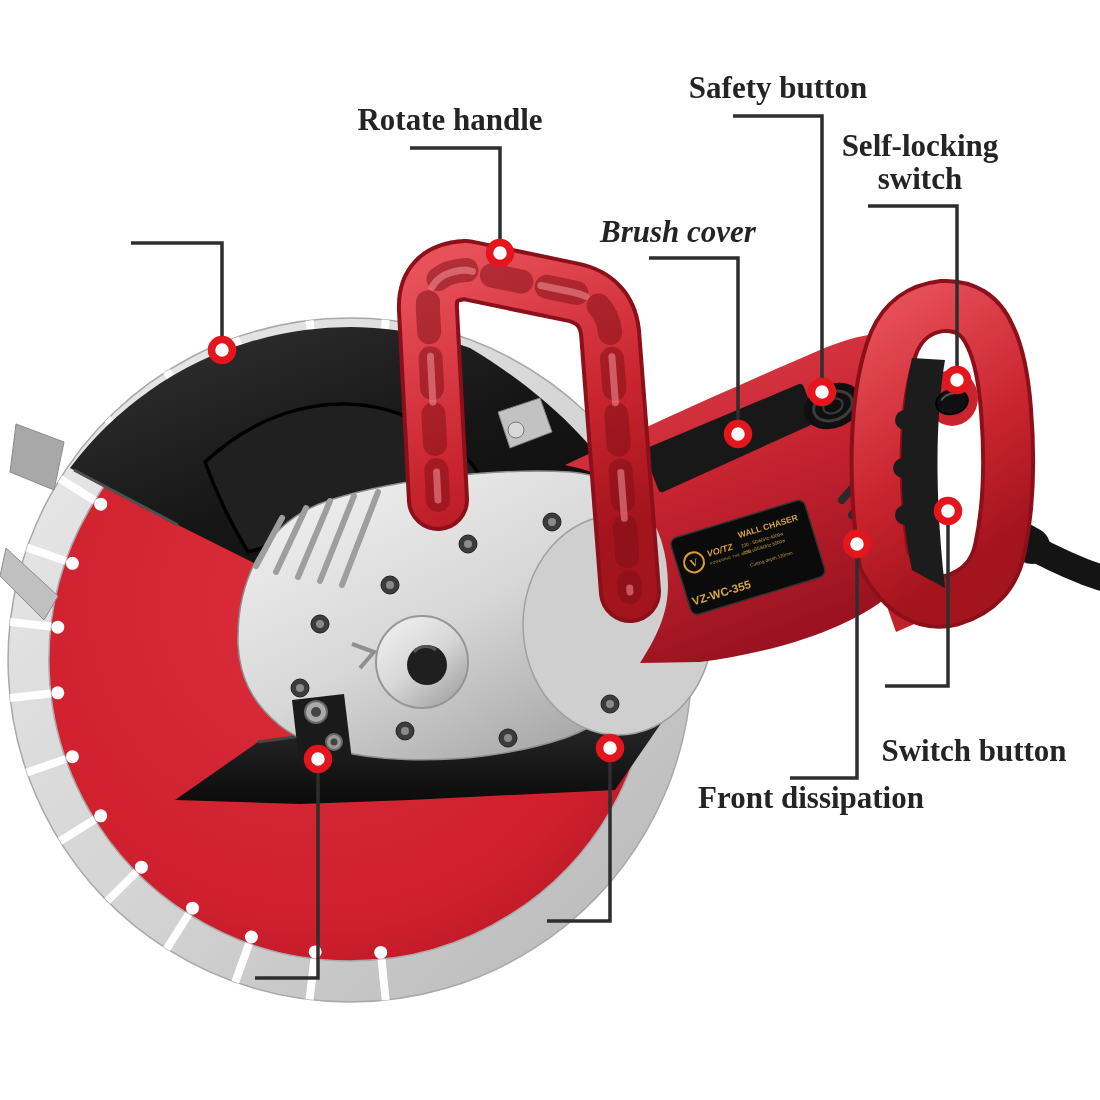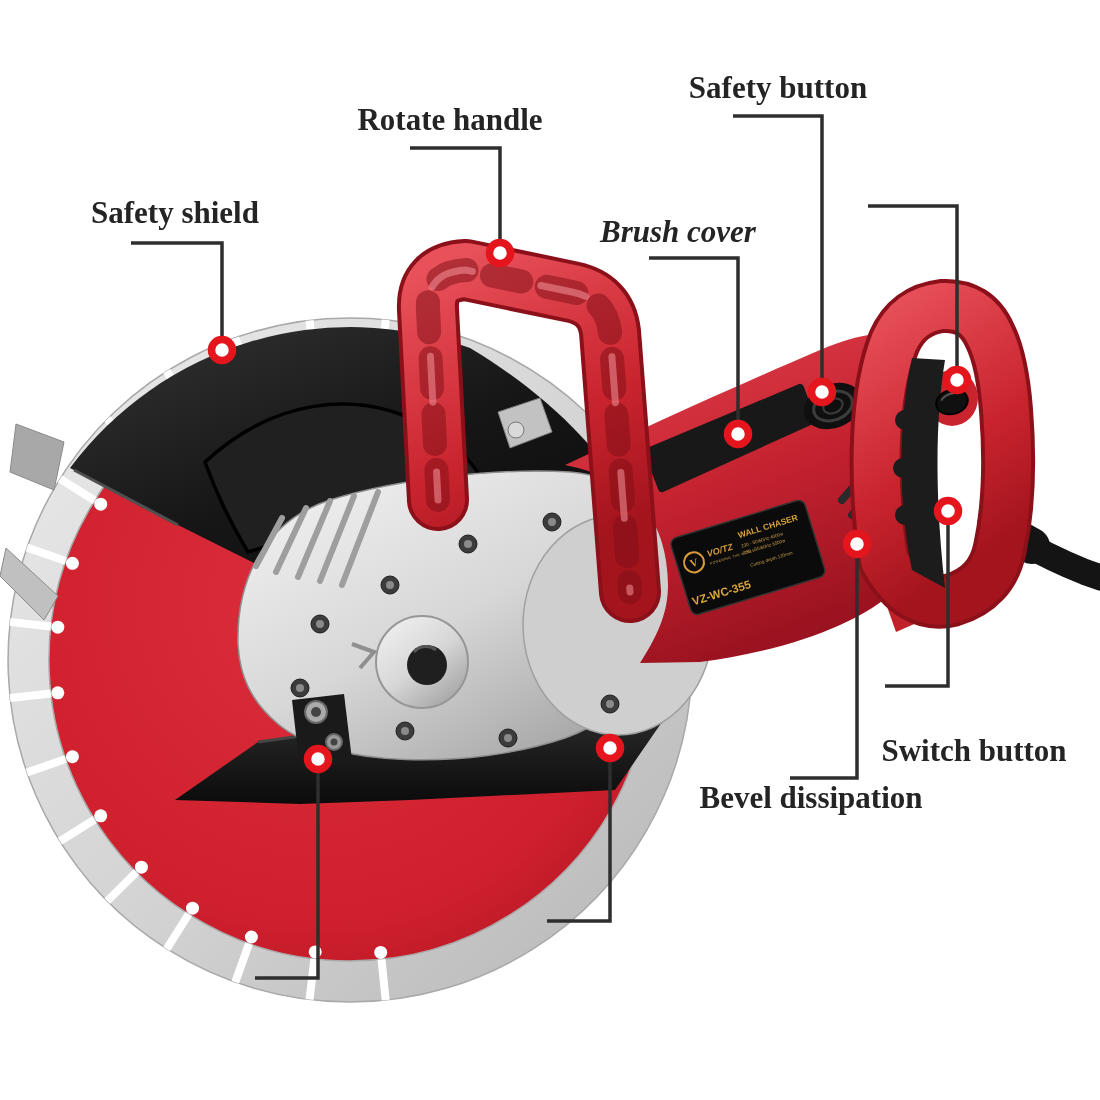--- a/index.html
+++ b/index.html
@@ -245,19 +245,19 @@
       <circle cx="822" cy="392" r="10.5"></circle>
       <circle cx="957" cy="380" r="10.5"></circle>
       <circle cx="738" cy="434" r="10.5"></circle>
       <circle cx="948" cy="511" r="10.5"></circle>
       <circle cx="857" cy="544" r="10.5"></circle>
       <circle cx="610" cy="748" r="10.5"></circle>
       <circle cx="318" cy="759" r="10.5"></circle>
     </g>
   </svg>
 
-  <div class="callout-label" style="left:55px;  top:197px; width:240px;">Safety shield</div>
   <div class="callout-label" style="left:330px; top:104px; width:240px;">Rotate handle</div>
   <div class="callout-label" style="left:658px; top:72px;  width:240px;">Safety button</div>
+  <div class="callout-label" style="left:800px; top:130px; width:240px;">Self-locking switch</div>
   <div class="callout-label" style="left:558px; top:216px; width:240px;font-style:italic;">Brush cover</div>
   <div class="callout-label" style="left:854px; top:694px; width:240px;margin-top:41px;">Switch button</div>
-  <div class="callout-label" style="left:686px; top:782px; width:250px;">Bevel dissipation</div>
+  <div class="callout-label" style="left:686px; top:782px; width:250px;">Front dissipation</div>
 </div>
 
 </body></html>

